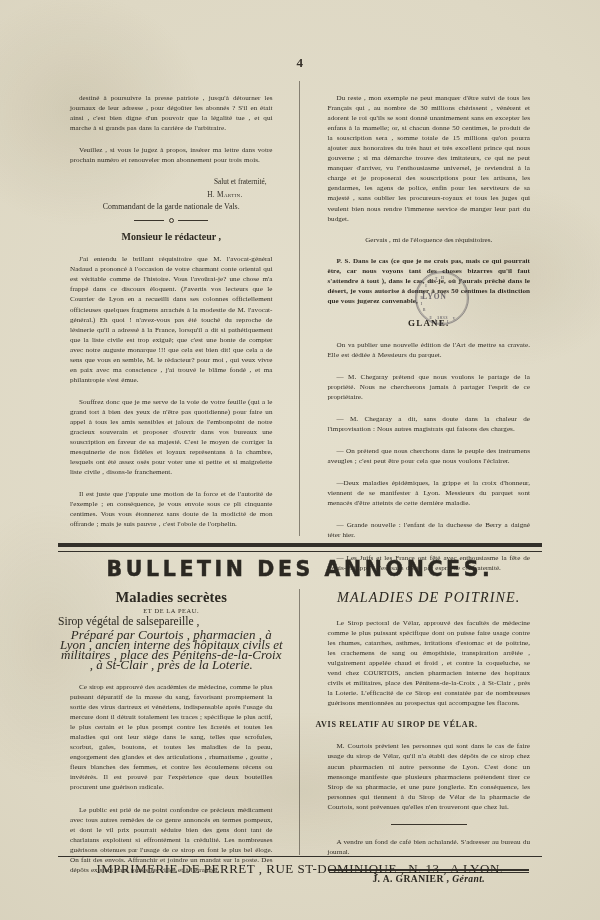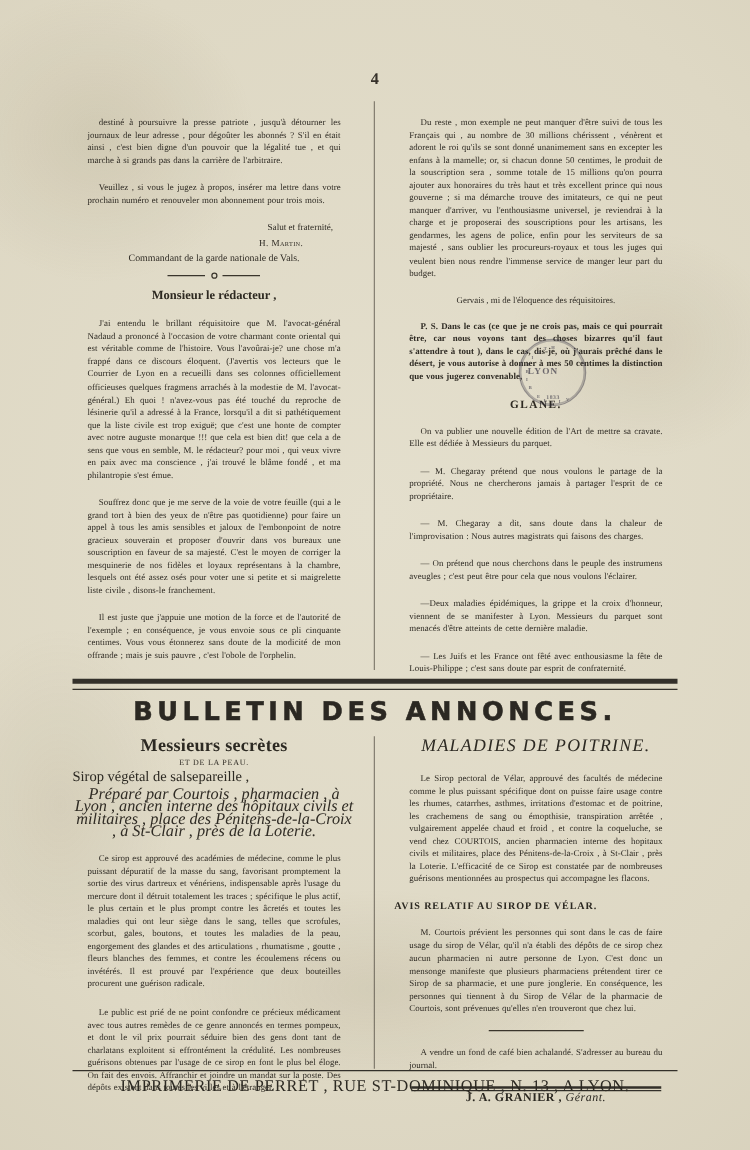--- a/index.html
+++ b/index.html
@@ -255,21 +255,21 @@
     background: #3a352c;
     margin: 9px auto 7px auto;
   }
   .gerant {
     text-align: center;
     font-size: 9.6px;
     font-weight: bold;
     color: #2c2922;
     letter-spacing: .4px;
   }
-  .gerant .it { font-weight: normal; }
+  .gerant .it { font-weight: bold; }
 
   .dbl-rule {
     margin: 8px auto 0 auto;
     width: 200px;
   }
   .dbl-rule .r1 { height: 2px; background: #33302a; }
   .dbl-rule .r2 { height: 1px; background: #33302a; margin-top: 1px; }
 
   
   .imprint-rule {
@@ -380,20 +380,21 @@
 
         <p class="dash">P. S. Dans le cas (ce que je ne crois pas, mais ce qui pourrait être, car nous voyons tant des choses bizarres qu'il faut s'attendre à tout ), dans le cas, dis-je, où j'aurais prêché dans le désert, je vous autorise à donner à mes 50 centimes la distinction que vous jugerez convenable,</p>
 
         <div class="glane">GLANE.</div>
 
         <p>On va publier une nouvelle édition de l'Art de mettre sa cravate. Elle est dédiée à Messieurs du parquet.</p>
         <p>— M. Chegaray prétend que nous voulons le partage de la propriété. Nous ne chercherons jamais à partager l'esprit de ce propriétaire.</p>
         <p>— M. Chegaray a dit, sans doute dans la chaleur de l'improvisation : Nous autres magistrats qui faisons des charges.</p>
         <p>— On prétend que nous cherchons dans le peuple des instrumens aveugles ; c'est peut être pour cela que nous voulons l'éclairer.</p>
         <p>—Deux maladies épidémiques, la grippe et la croix d'honneur, viennent de se manifester à Lyon. Messieurs du parquet sont menacés d'être atteints de cette dernière maladie.</p>
+        <p>— Grande nouvelle : l'enfant de la duchesse de Berry a daigné téter hier.</p>
         <p>— Les Juifs et les France ont fêté avec enthousiasme la fête de Louis-Philippe ; c'est sans doute par esprit de confraternité.</p>
 
         <div class="stamp">
           <div class="ring-text">
             <span style="transform:rotate(-118deg) translate(0,-22px) rotate(118deg);">B</span>
             <span style="transform:rotate(-100deg) translate(0,-22px) rotate(100deg);">I</span>
             <span style="transform:rotate(-84deg) translate(0,-22px) rotate(84deg);">B</span>
             <span style="transform:rotate(-68deg) translate(0,-22px) rotate(68deg);">L</span>
             <span style="transform:rotate(-52deg) translate(0,-22px) rotate(52deg);">I</span>
             <span style="transform:rotate(-36deg) translate(0,-22px) rotate(36deg);">O</span>
@@ -413,21 +414,21 @@
     </div>
 
     <div class="div-thick" style="top:488px;"></div>
     <div class="div-thin" style="top:496px;"></div>
 
     <div class="bulletin-title" style="top:502px;">BULLETIN DES ANNONCES.</div>
 
     <div class="ads" style="top:534px; height:266px;">
 
       <div class="col left">
-        <div class="ad-h1">Messieurs secrètes</div>
+        <div class="ad-h1">Maladies secrètes</div>
         <div class="ad-h2">ET DE LA PEAU.</div>
         <div class="ad-h3">Sirop végétal de salsepareille ,</div>
         <div class="ad-lead">Préparé par Courtois , pharmacien , à Lyon , ancien interne des hôpitaux civils et militaires , place des Pénitens-de-la-Croix , à St-Clair , près de la Loterie.</div>
         <p>Ce sirop est approuvé des académies de médecine, comme le plus puissant dépuratif de la masse du sang, favorisant promptement la sortie des virus dartreux et vénériens, indispensable après l'usage du mercure dont il détruit totalement les traces ; spécifique le plus actif, le plus certain et le plus prompt contre les âcretés et toutes les maladies qui ont leur siège dans le sang, telles que scrofules, scorbut, gales, boutons, et toutes les maladies de la peau, engorgement des glandes et des articulations , rhumatisme , goutte , fleurs blanches des femmes, et contre les écoulemens récens ou invétérés. Il est prouvé par l'expérience que deux bouteilles procurent une guérison radicale.</p>
         <p>Le public est prié de ne point confondre ce précieux médicament avec tous autres remèdes de ce genre annoncés en termes pompeux, et dont le vil prix pourrait séduire bien des gens dont tant de charlatans exploitent si effrontément la crédulité. Les nombreuses guérisons obtenues par l'usage de ce sirop en font le plus bel éloge. On fait des envois. Affranchir et joindre un mandat sur la poste. Des dépôts existent dans toutes les villes et à l'étranger.</p>
       </div>
 
       <div class="vrule"></div>
 
       <div class="col right">

